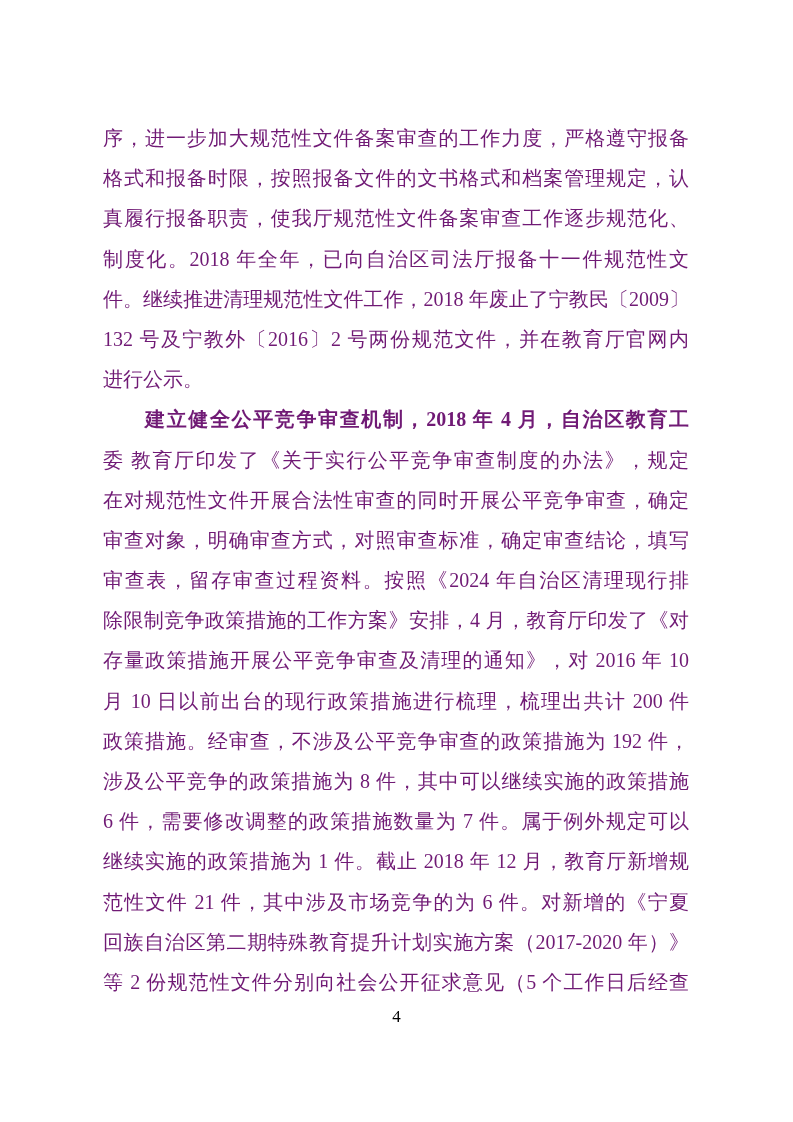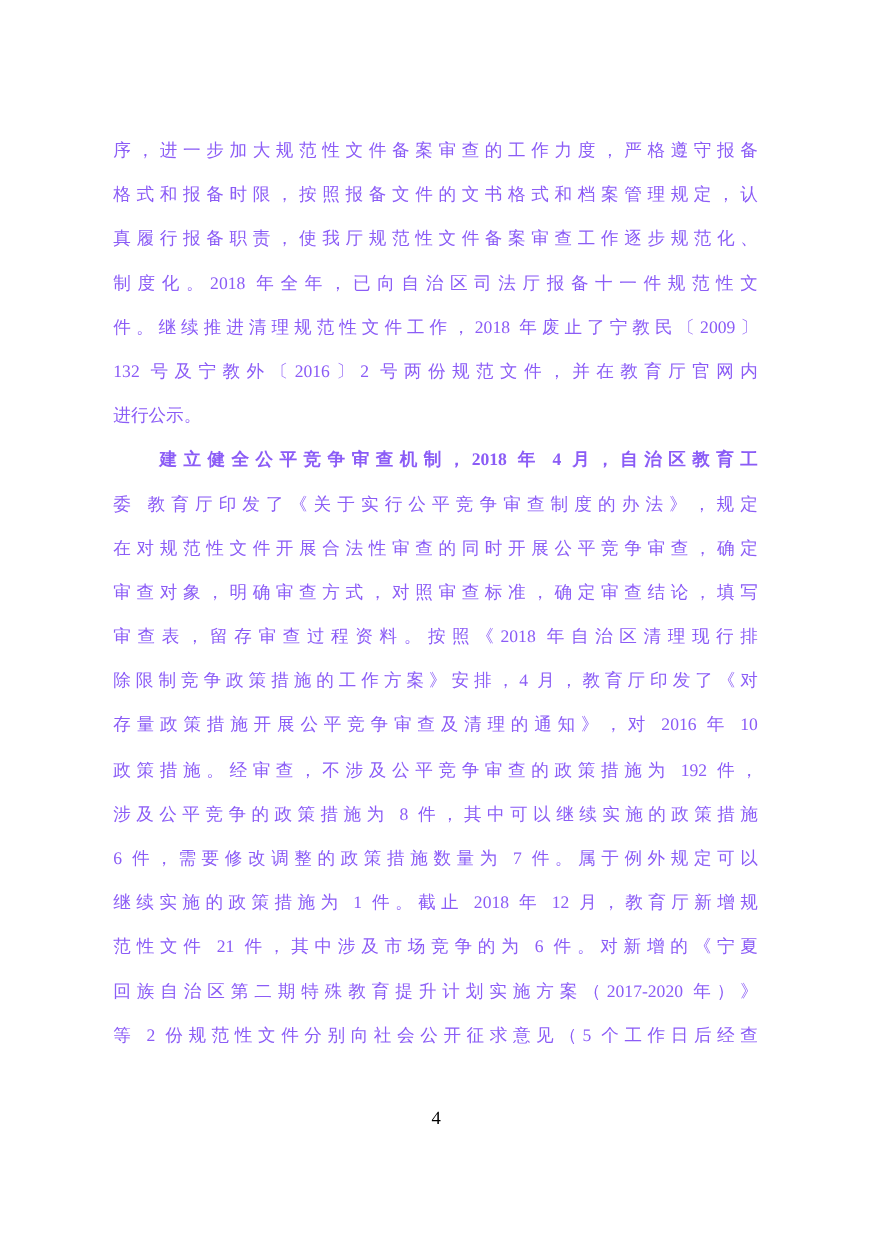--- a/index.html
+++ b/index.html
@@ -22,28 +22,28 @@
     background: #ffffff;
     color: #000000;
   }
   .text-block {
     position: absolute;
     left: 103px;
     top: 118px;
     width: 586px;
   }
   .line {
-    font-size: 16px;
+    font-size: 20px;
     height: 40.2px;
     line-height: 40.2px;
     white-space: normal;
     text-align: justify;
     text-align-last: justify;
     letter-spacing: 0;
-    color: #8b5cf6;
+    color: #701a75;
   }
   .line.indent {
     padding-left: 42px;
     font-weight: bold;
   }
   .line.no-justify {
     text-align: right;
     text-align-last: left;
   }
   .footer {
@@ -68,23 +68,24 @@
       <div class="line">格式和报备时限，按照报备文件的文书格式和档案管理规定，认</div>
       <div class="line">真履行报备职责，使我厅规范性文件备案审查工作逐步规范化、</div>
       <div class="line">制度化。2018 年全年，已向自治区司法厅报备十一件规范性文</div>
       <div class="line">件。继续推进清理规范性文件工作，2018 年废止了宁教民〔2009〕</div>
       <div class="line">132 号及宁教外〔2016〕2 号两份规范文件，并在教育厅官网内</div>
       <div class="line no-justify">进行公示。</div>
       <div class="line indent">建立健全公平竞争审查机制，2018 年 4 月，自治区教育工</div>
       <div class="line">委 教育厅印发了《关于实行公平竞争审查制度的办法》，规定</div>
       <div class="line">在对规范性文件开展合法性审查的同时开展公平竞争审查，确定</div>
       <div class="line">审查对象，明确审查方式，对照审查标准，确定审查结论，填写</div>
-      <div class="line">审查表，留存审查过程资料。按照《2018 年自治区清理现行排</div>
+      <div class="line">审查表，留存审查过程资料。按照《2024 年自治区清理现行排</div>
       <div class="line">除限制竞争政策措施的工作方案》安排，4 月，教育厅印发了《对</div>
       <div class="line">存量政策措施开展公平竞争审查及清理的通知》，对 2016 年 10</div>
+      <div class="line">月 10 日以前出台的现行政策措施进行梳理，梳理出共计 200 件</div>
       <div class="line">政策措施。经审查，不涉及公平竞争审查的政策措施为 192 件，</div>
       <div class="line">涉及公平竞争的政策措施为 8 件，其中可以继续实施的政策措施</div>
       <div class="line">6 件，需要修改调整的政策措施数量为 7 件。属于例外规定可以</div>
       <div class="line">继续实施的政策措施为 1 件。截止 2018 年 12 月，教育厅新增规</div>
       <div class="line">范性文件 21 件，其中涉及市场竞争的为 6 件。对新增的《宁夏</div>
       <div class="line">回族自治区第二期特殊教育提升计划实施方案（2017-2020 年）》</div>
       <div class="line">等 2 份规范性文件分别向社会公开征求意见（5 个工作日后经查</div>
     </div>
   <div class="footer">
     <span class="page-number">4</span>

